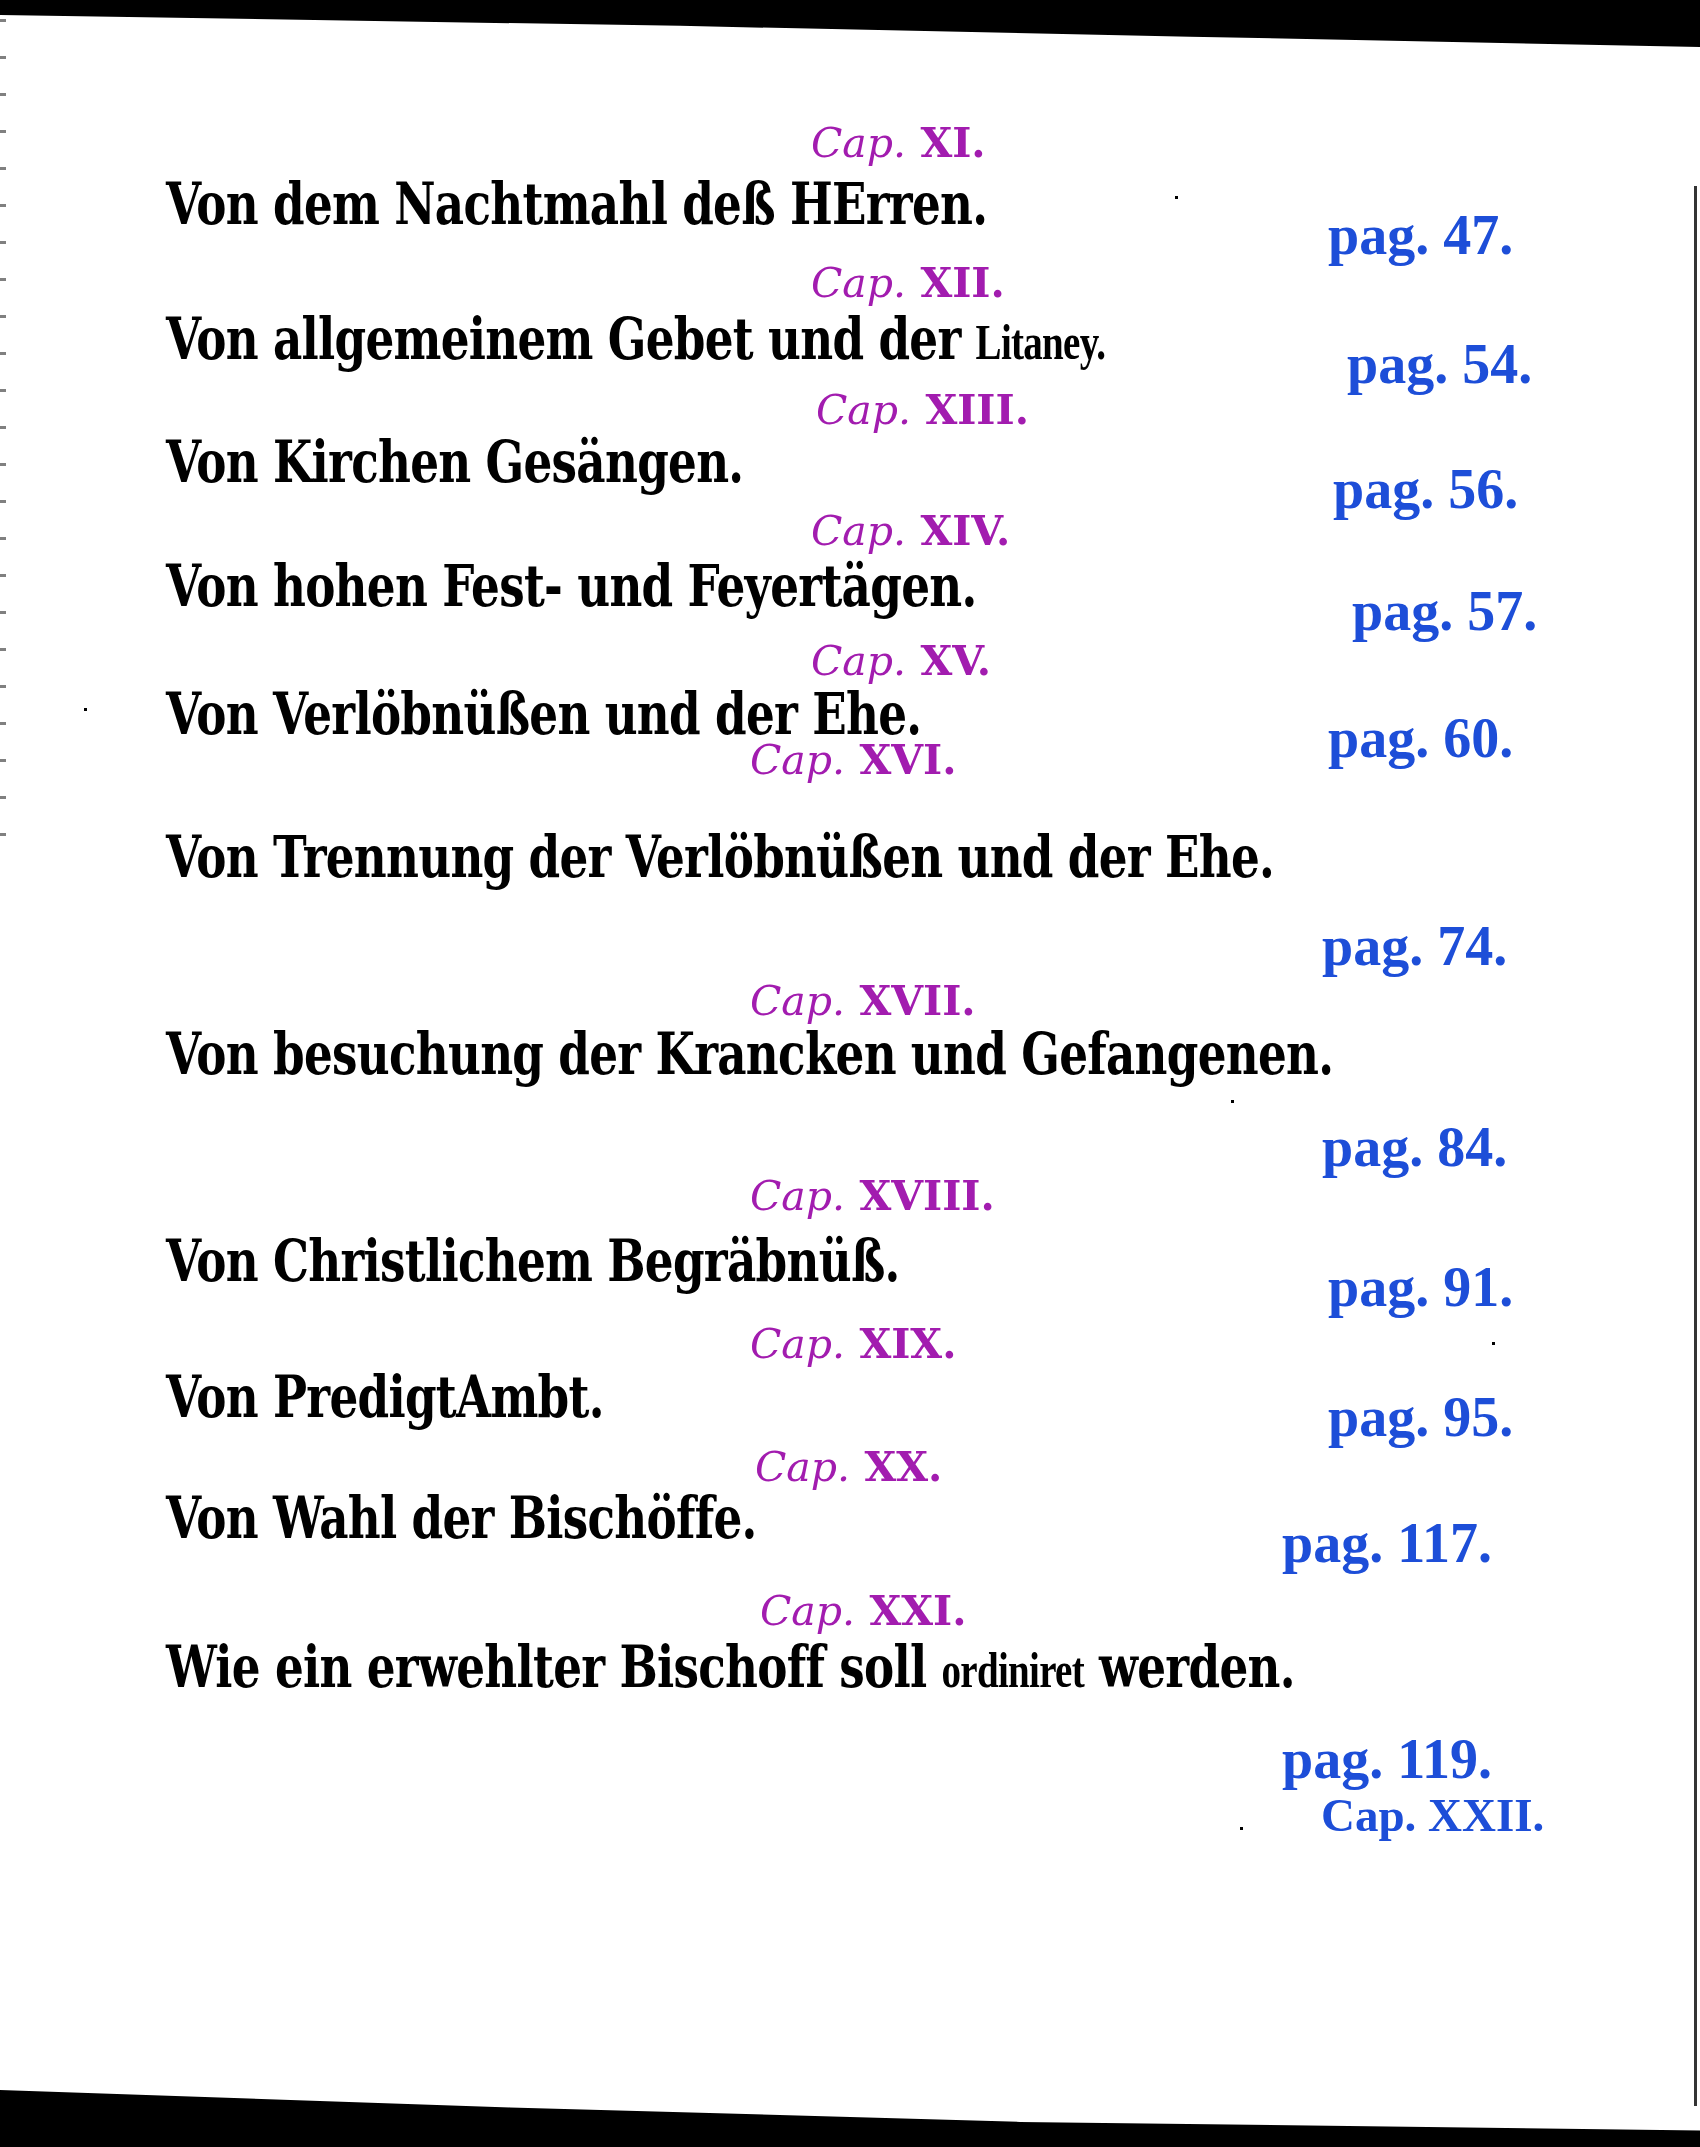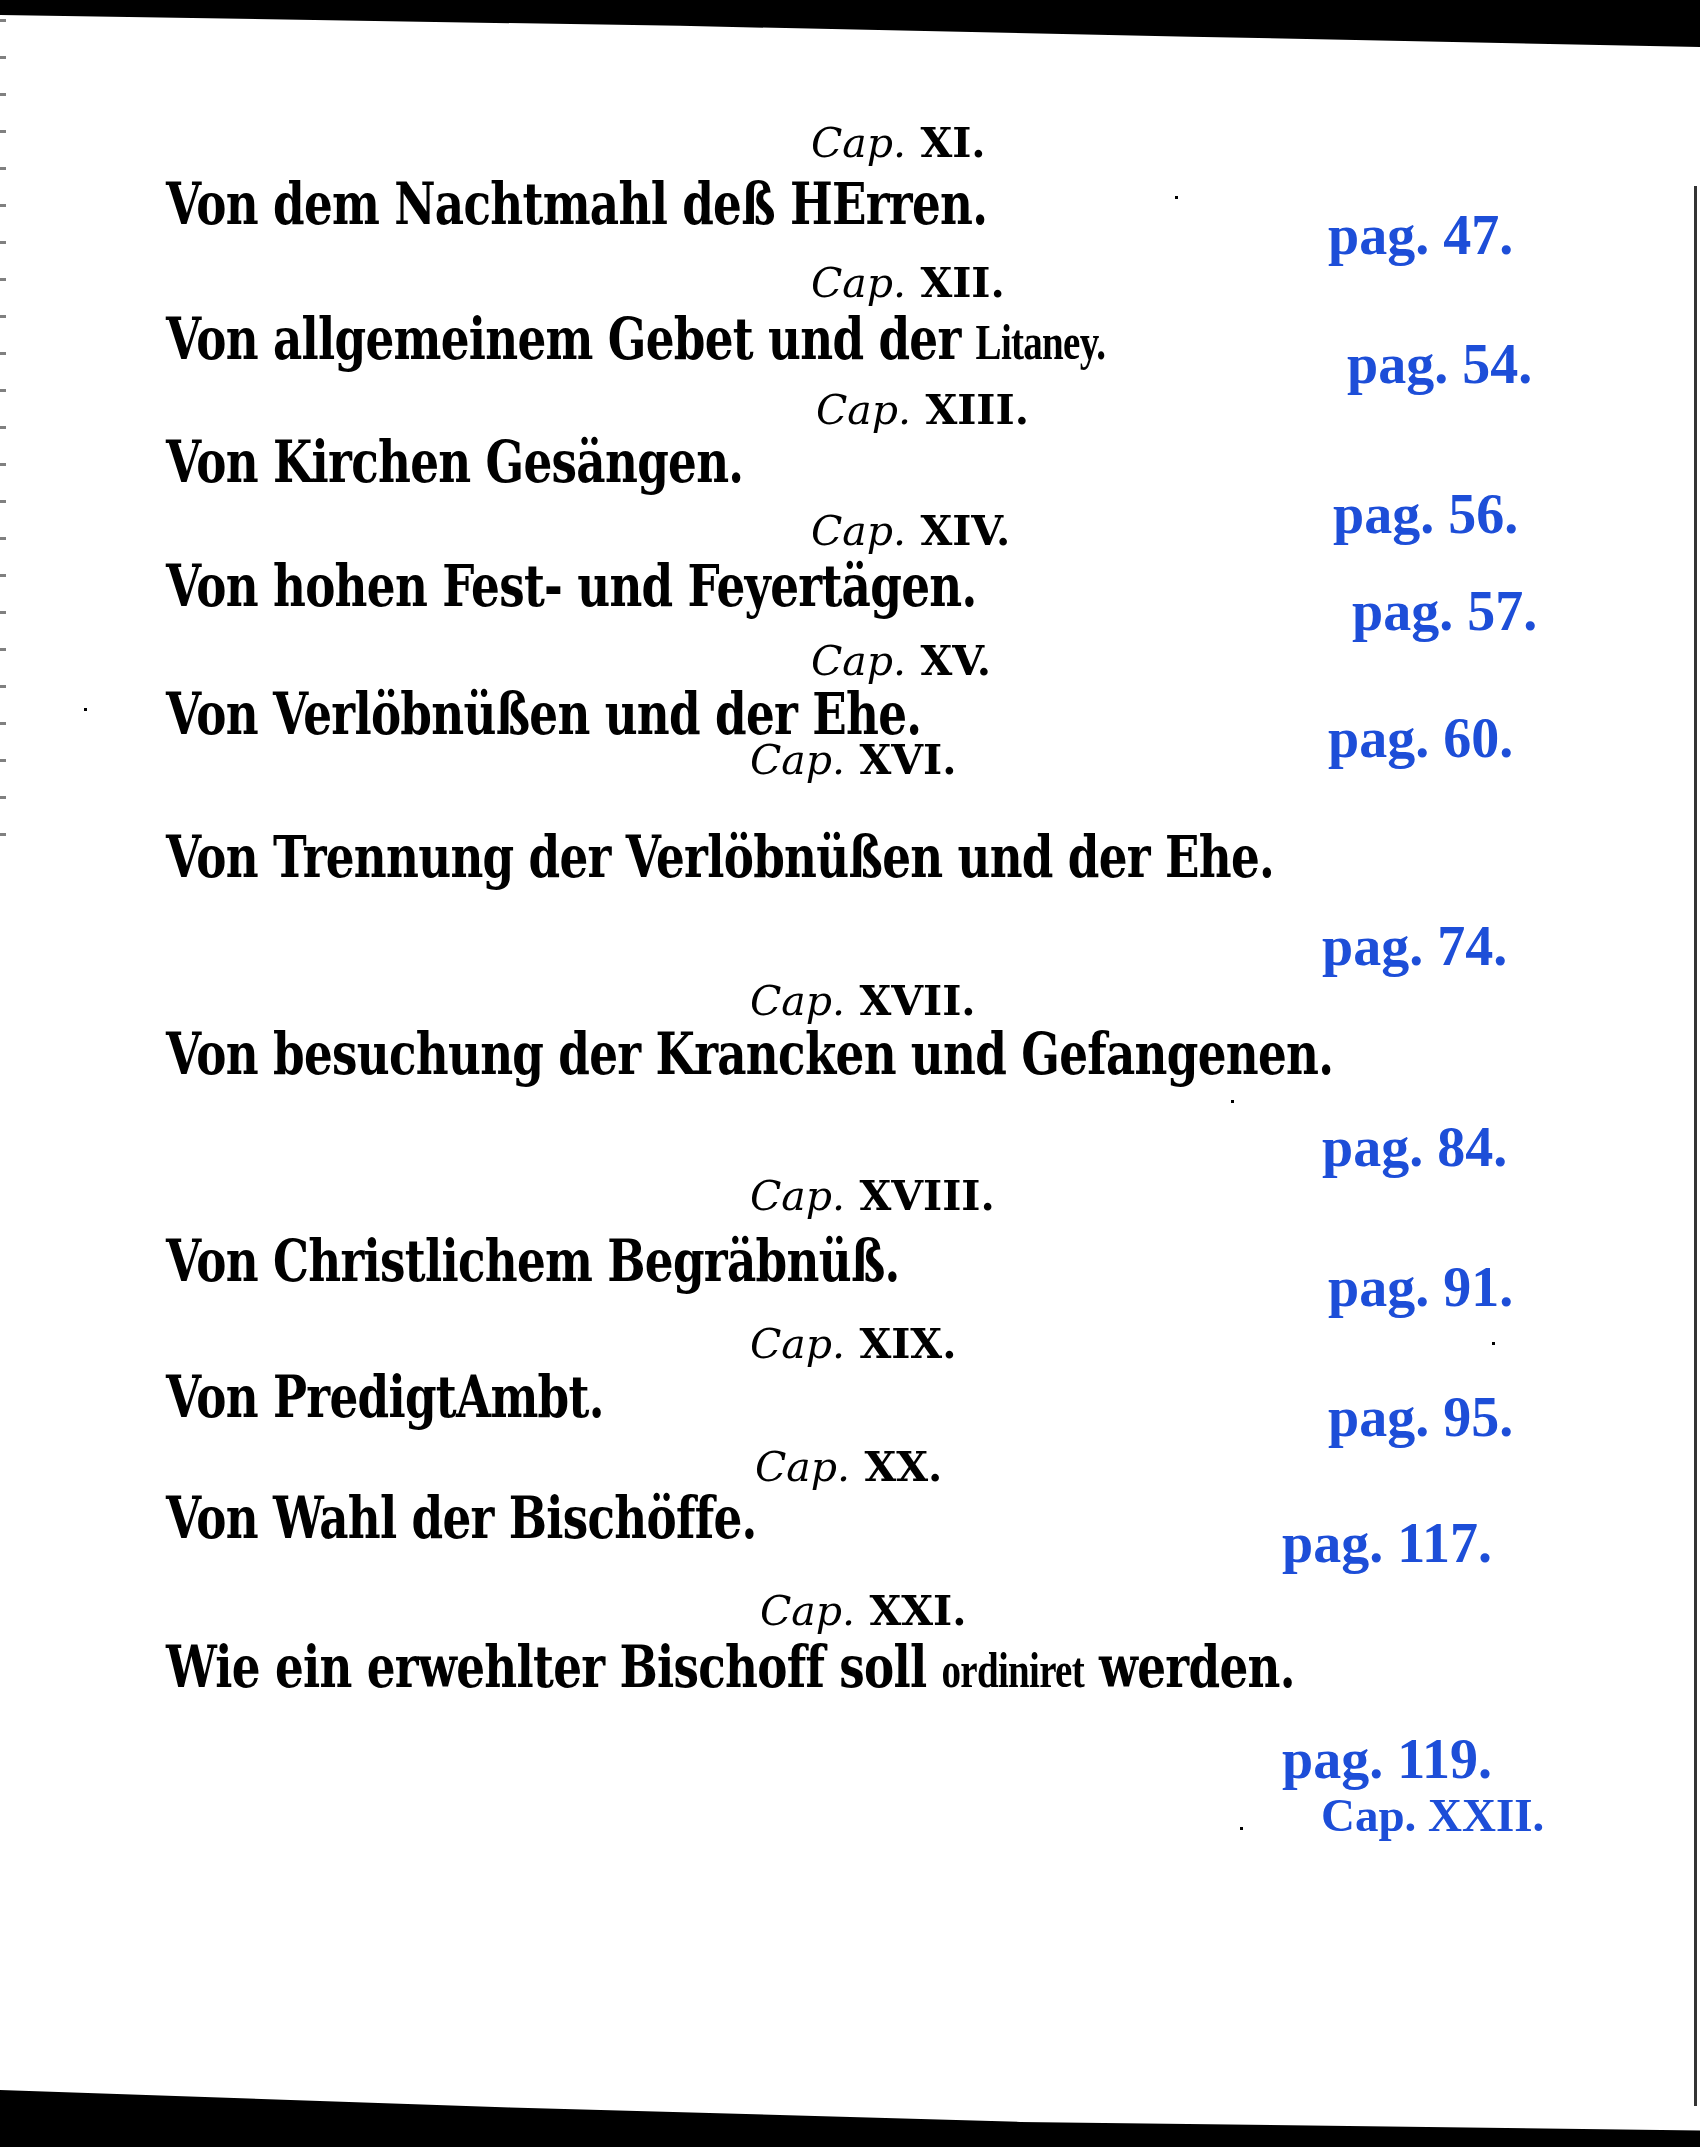--- a/index.html
+++ b/index.html
@@ -16,21 +16,21 @@
   .right-edge {
     position: absolute; right: 2.8px; top: 186px; width: 3.7px; height: 1920px; background: #111;
     opacity: 0.85;
   }
   .left-noise {
     position: absolute; left: 0; top: 18.6px; width: 5.6px; height: 839px;
     background: repeating-linear-gradient(to bottom, #000 0 2.8px, transparent 2.8px 37px);
     opacity: 0.5;
   }
   .cap {
-    position: absolute; font-family: "DejaVu Serif", serif; font-size: 41px; color: #000000;
+    position: absolute; font-family: "DejaVu Serif", serif; font-size: 41px; color: #a21caf;
     font-weight: bold; white-space: nowrap; line-height: 1;
   }
   .cap .cap-word { font-weight: normal; font-style: italic; }
   .entry {
     position: absolute; left: 166px; font-family: "DejaVu Serif", serif; font-size: 58px;
     font-weight: bold; color: #000; white-space: nowrap; line-height: 1;
     transform: scaleX(0.78); transform-origin: left top; letter-spacing: -0.9px;
   }
   .entry .roman { font-family: "Liberation Serif", serif; font-weight: bold; font-size: 50px; }
   .pag {
@@ -51,21 +51,21 @@
   <div class="cap" style="left:811px; top:123px;"><span class="cap-word">Cap.</span> <span>XI.</span></div>
   <div class="entry" style="top:175px;">Von dem Nachtmahl deß HErren.</div>
   <div class="pag" style="left:1328px; top:207px;">pag. 47.</div>
 
   <div class="cap" style="left:811px; top:263px;"><span class="cap-word">Cap.</span> <span>XII.</span></div>
   <div class="entry" style="top:310px;"><span>Von allgemeinem Gebet und der</span> <span class="roman">Litaney.</span></div>
   <div class="pag" style="left:1347px; top:336px;">pag. 54.</div>
 
   <div class="cap" style="left:816px; top:390px;text-align:center;"><span class="cap-word">Cap.</span> <span>XIII.</span></div>
   <div class="entry" style="top:433px;">Von Kirchen Gesängen.</div>
-  <div class="pag" style="left:1333px; top:461px;margin-top:25px;">pag. 56.</div>
+  <div class="pag" style="left:1333px; top:461px;">pag. 56.</div>
 
   <div class="cap" style="left:811px; top:511px;"><span class="cap-word">Cap.</span> <span>XIV.</span></div>
   <div class="entry" style="top:557px;">Von hohen Fest- und Feyertägen.</div>
   <div class="pag" style="left:1352px; top:583px;">pag. 57.</div>
 
   <div class="cap" style="left:811px; top:641px;"><span class="cap-word">Cap.</span> <span>XV.</span></div>
   <div class="entry" style="top:685px;">Von Verlöbnüßen und der Ehe.</div>
   <div class="pag" style="left:1328px; top:710px;">pag. 60.</div>
 
   <div class="cap" style="left:750px; top:740px;"><span class="cap-word">Cap.</span> <span>XVI.</span></div>

